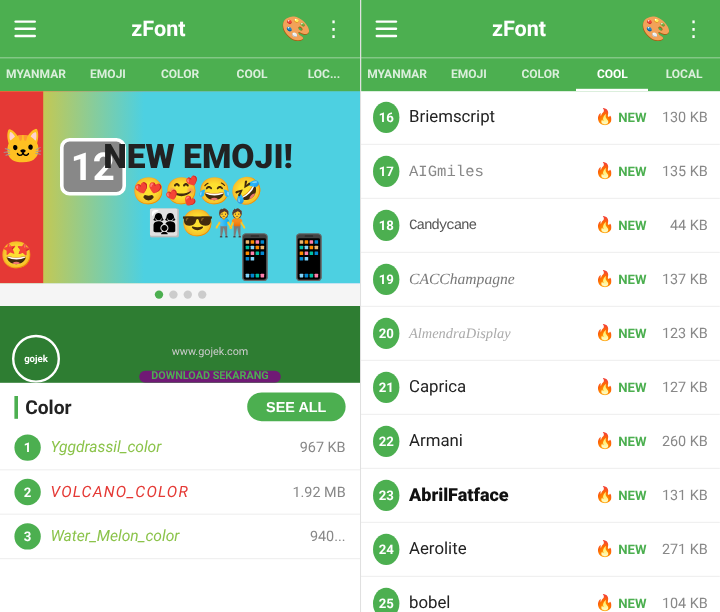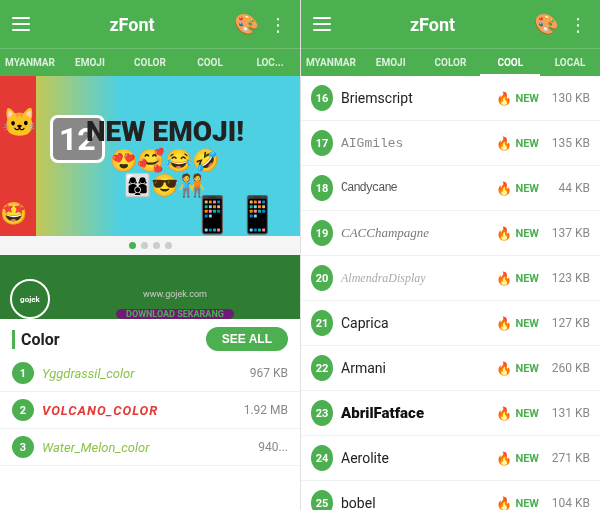--- a/index.html
+++ b/index.html
@@ -193,21 +193,21 @@
       background: #4caf50;
       color: #fff;
       font-size: 11px;
       font-weight: bold;
       display: flex; align-items: center; justify-content: center;
       margin-right: 8px;
       flex-shrink: 0;
     }
     .font-name { flex: 1; font-size: 14px; }
     .font-name.stylized-1 { color: #8bc34a; font-style: italic; font-size: 13px; }
-    .font-name.stylized-2 { color: #e53935; font-weight: 700; letter-spacing: 1px; font-size: 13px; text-transform: uppercase; font-style: italic; }
+    .font-name.stylized-2 { color: #e53935; font-weight: 400; letter-spacing: 1px; font-size: 13px; text-transform: uppercase; font-style: italic; }
     .font-size-label { font-size: 12px; color: #888; }
 
     
     .divider { width: 1px; background: #e0e0e0; height: 510px; }
 
     
     .panel-right { width: 299px; height: 510px; display: flex; flex-direction: column; background: #fff; }
 
     
     .right-font-list { flex: 1; overflow-y: auto; }

